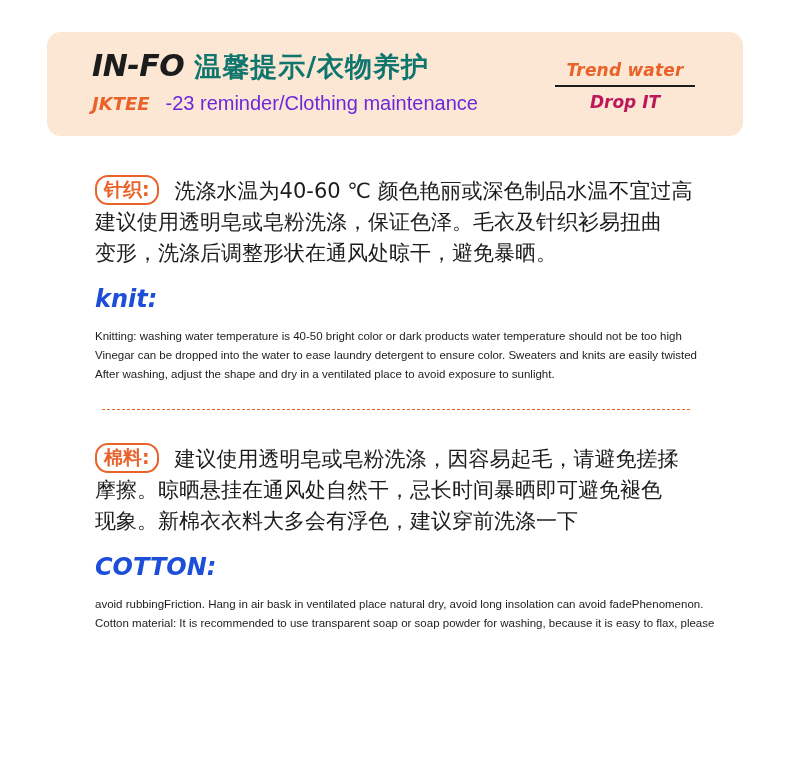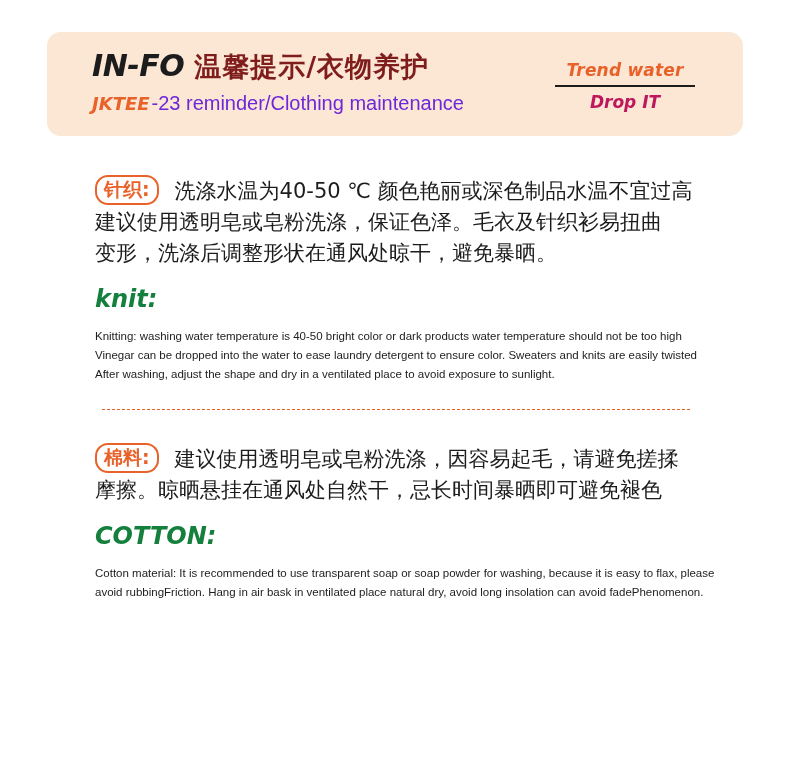--- a/index.html
+++ b/index.html
@@ -45,27 +45,27 @@
     font-weight: bold;
     font-style: italic;
     font-size: 30px;
     letter-spacing: -0.5px;
     color: #1c1c1c;
   }
   .cn-title {
     font-family: "DejaVu Sans", sans-serif;
     font-weight: bold;
     font-size: 27px;
-    color: #7f1d1d;
+    color: #0f766e;
     letter-spacing: 1px;
   }
   .sub-row {
     display: flex;
     align-items: baseline;
-    gap: 2px;
+    gap: 16px;
     margin-top: 7px;
   }
   .jktee {
     font-family: "DejaVu Sans", sans-serif;
     font-weight: bold;
     font-style: italic;
     font-size: 18px;
     color: #e8622a;
   }
   .sub-en {
@@ -128,21 +128,21 @@
     padding: 0px 7px 2px 7px;
     line-height: 24px;
     margin-right: 16px;
     vertical-align: 2px;
   }
   .en-head {
     font-family: "DejaVu Sans", sans-serif;
     font-weight: bold;
     font-style: italic;
     font-size: 24px;
-    color: #15803d;
+    color: #1d4ed8;
     margin-top: 16px;
   }
   .en-body {
     font-family: "Liberation Sans", sans-serif;
     font-size: 11.5px;
     line-height: 19px;
     color: #1c1c1c;
     margin-top: 14px;
     width: 615px;
   }
@@ -175,39 +175,40 @@
     </div>
     <div class="header-right">
       <div class="trend">Trend water</div>
       <div class="rule"></div>
       <div class="dropit">Drop IT</div>
     </div>
   </div>
 
   <div class="section" id="section-knit">
     <div class="cn-block">
-      <span class="tag">针织:</span><span>洗涤水温为40-50 ℃ 颜色艳丽或深色制品水温不宜过高</span><br>
+      <span class="tag">针织:</span><span>洗涤水温为40-60 ℃ 颜色艳丽或深色制品水温不宜过高</span><br>
       <span>建议使用透明皂或皂粉洗涤，保证色泽。毛衣及针织衫易扭曲</span><br>
       <span>变形，洗涤后调整形状在通风处晾干，避免暴晒。</span>
     </div>
     <div class="en-head">knit:</div>
     <div class="en-body">
       <div>Knitting: washing water temperature is 40-50 bright color or dark products water temperature should not be too high</div>
       <div>Vinegar can be dropped into the water to ease laundry detergent to ensure color. Sweaters and knits are easily twisted</div>
       <div>After washing, adjust the shape and dry in a ventilated place to avoid exposure to sunlight.</div>
     </div>
   </div>
 
   <div class="divider"></div>
 
   <div class="section" id="section-cotton">
     <div class="cn-block">
       <span class="tag">棉料:</span><span>建议使用透明皂或皂粉洗涤，因容易起毛，请避免搓揉</span><br>
       <span>摩擦。晾晒悬挂在通风处自然干，忌长时间暴晒即可避免褪色</span><br>
+      <span>现象。新棉衣衣料大多会有浮色，建议穿前洗涤一下</span>
     </div>
     <div class="en-head">COTTON:</div>
     <div class="en-body">
+      <div>avoid rubbingFriction. Hang in air bask in ventilated place natural dry, avoid long insolation can avoid fadePhenomenon.</div>
       <div>Cotton material: It is recommended to use transparent soap or soap powder for washing, because it is easy to flax, please</div>
-      <div>avoid rubbingFriction. Hang in air bask in ventilated place natural dry, avoid long insolation can avoid fadePhenomenon.</div>
     </div>
   </div>
 
 </div>
 
 </body></html>

